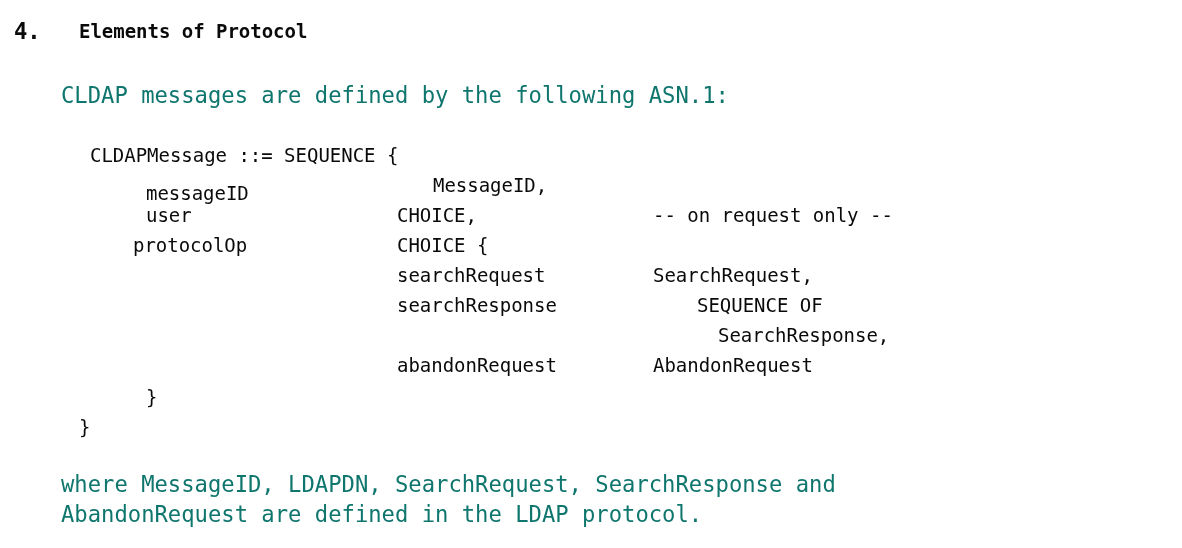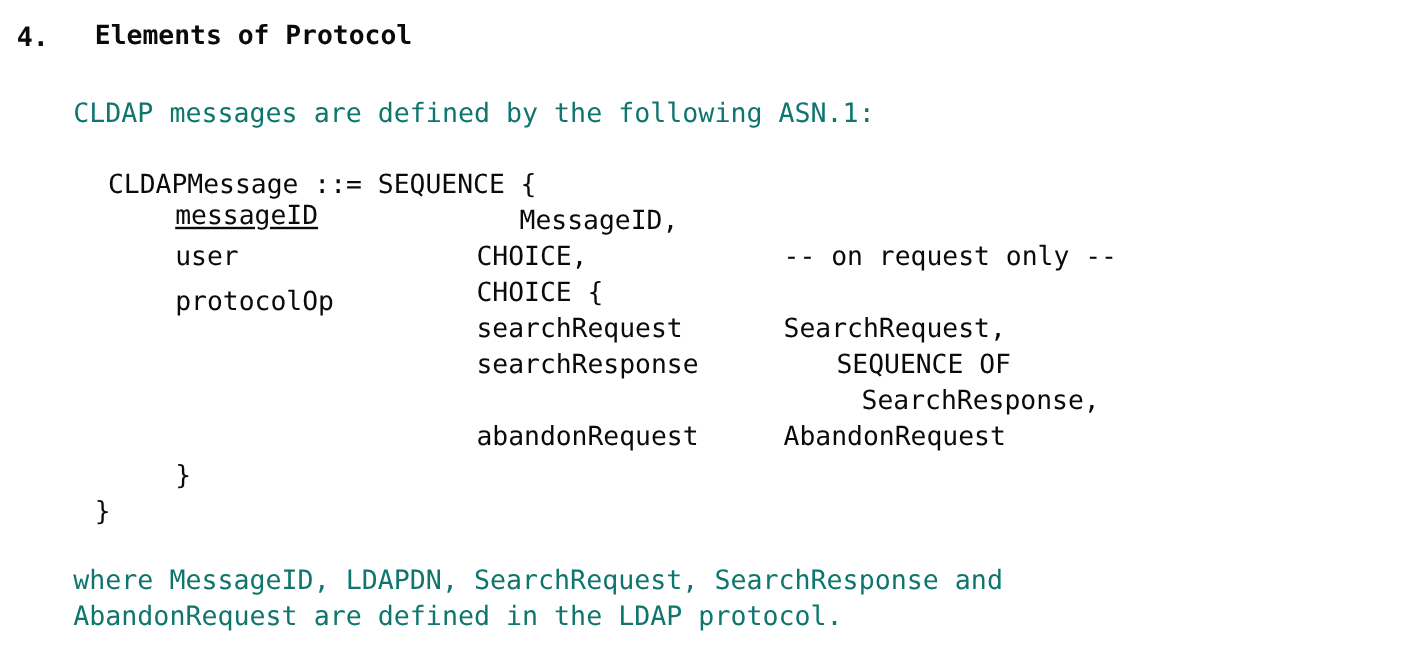--- a/index.html
+++ b/index.html
@@ -17,21 +17,21 @@
   }
   .page {
     position: relative;
     width: 1182px;
     height: 548px;
   }
   
   .ln {
     position: absolute;
     white-space: pre;
-    font-size: 22px;
+    font-size: 19px;
     line-height: 30px;
     letter-spacing: -0.02px;
     font-weight: 400;
     color: #0a0a0a;
   }
   .ln.bold {
     font-weight: 700;
   }
   .sec-num {
     position: absolute;
@@ -59,28 +59,28 @@
 
   <div class="sec-num" style="left:14px; top:16px;">4.</div>
   <div class="ln bold" style="left:79px; top:16px;">Elements of Protocol</div>
 
   <div class="para" style="left:61px; top:80px;">CLDAP messages are defined by the following ASN.1:</div>
 
   <div class="asn-block">
 
     <div class="ln" style="left:79px; top:140px;margin-left:11px;">CLDAPMessage ::= SEQUENCE {</div>
 
-    <div class="ln" style="left:146px; top:166px;text-decoration:underline;">messageID</div>
+    <div class="ln" style="left:146px; top:178px;">messageID</div>
     <div class="ln" style="left:397px; top:170px;padding-left:36px;">MessageID,</div>
 
     <div class="ln" style="left:146px; top:200px;">user</div>
     <div class="ln" style="left:397px; top:200px;">CHOICE,</div>
     <div class="ln" style="left:653px; top:200px;">-- on request only --</div>
 
-    <div class="ln" style="left:146px; top:230px;margin-top:7px;">protocolOp</div>
+    <div class="ln" style="left:133px; top:230px;">protocolOp</div>
     <div class="ln" style="left:397px; top:230px;">CHOICE {</div>
 
     <div class="ln" style="left:397px; top:260px;">searchRequest</div>
     <div class="ln" style="left:653px; top:260px;">SearchRequest,</div>
 
     <div class="ln" style="left:397px; top:290px;">searchResponse</div>
     <div class="ln" style="left:653px; top:290px;margin-left:44px;">SEQUENCE OF</div>
 
     <div class="ln" style="left:718px; top:320px;">SearchResponse,</div>
 

